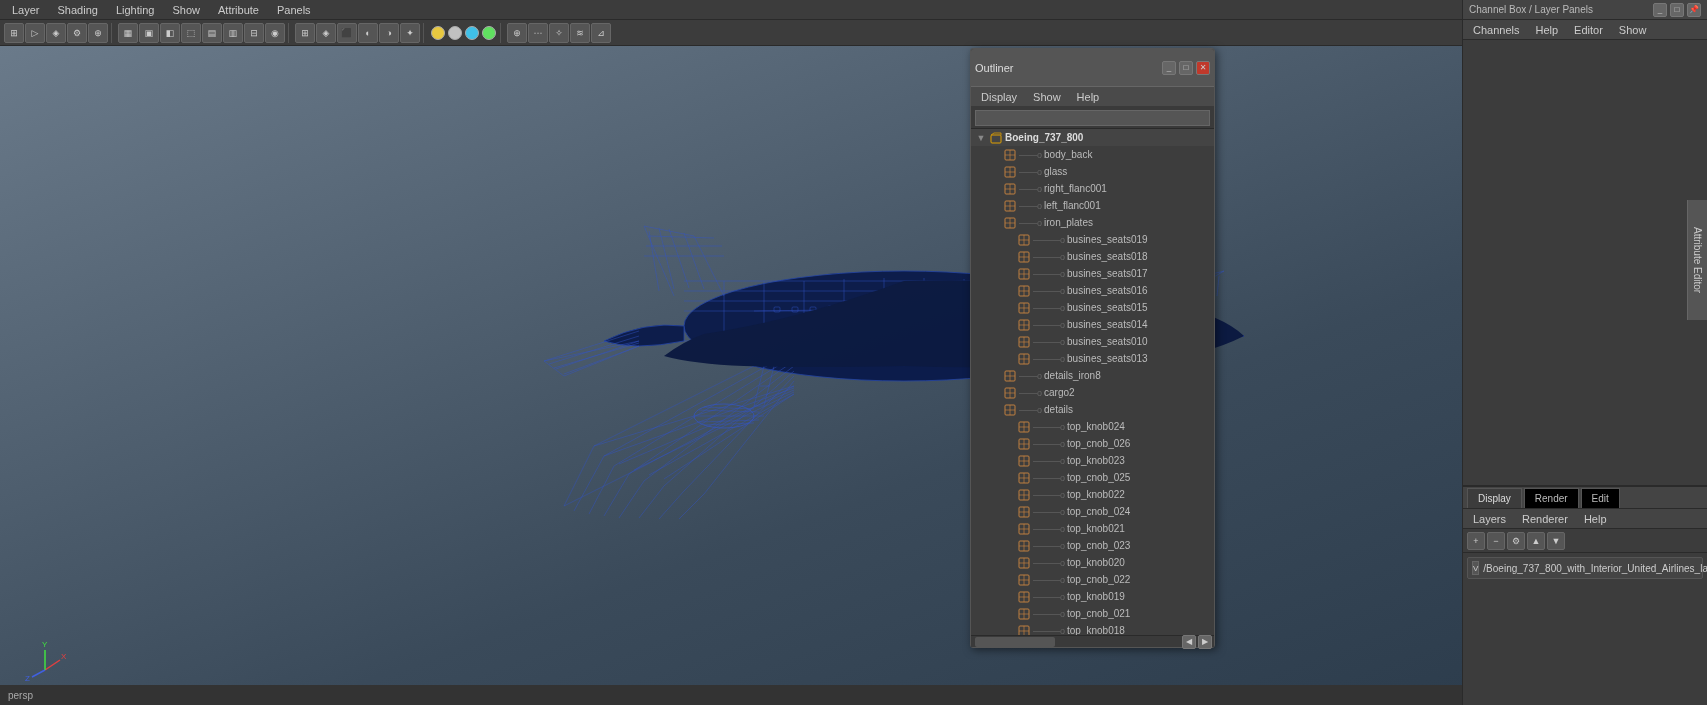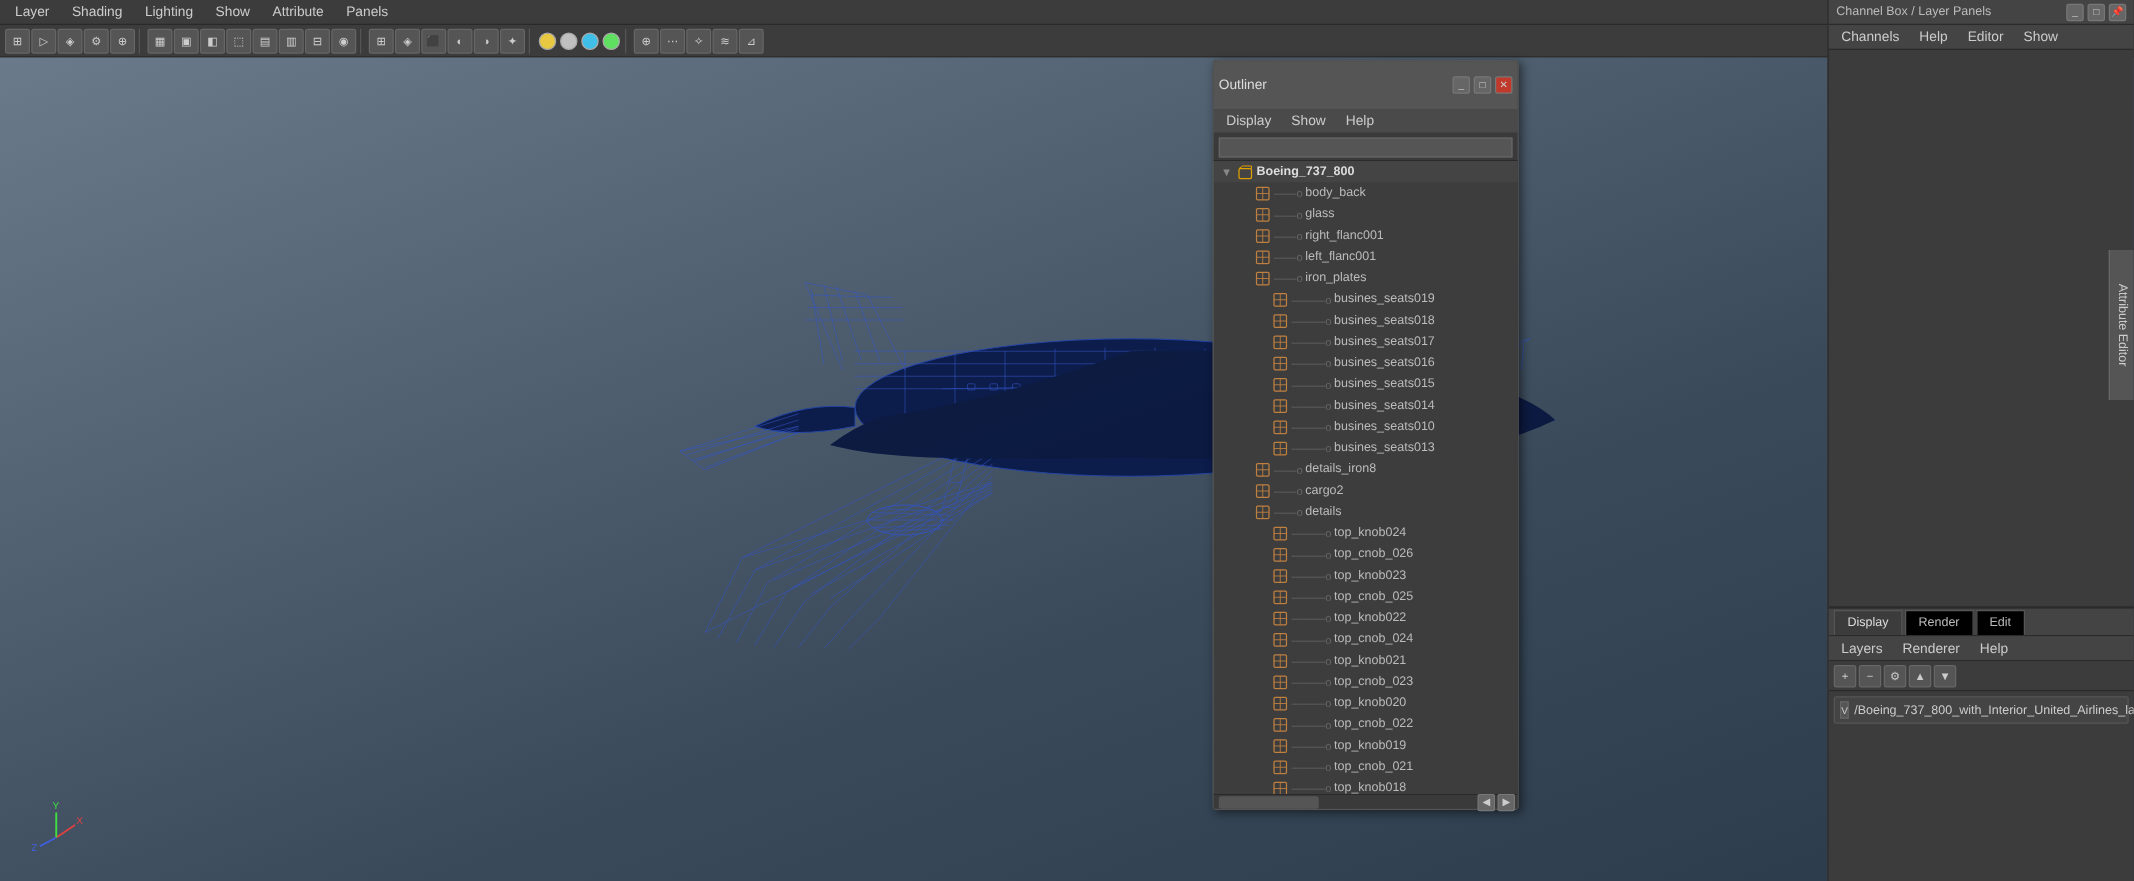--- a/index.html
+++ b/index.html
@@ -593,20 +593,23 @@
       <svg width="50" height="50" viewBox="0 0 50 50">
         <line x1="25" y1="35" x2="40" y2="25" stroke="#e04040" stroke-width="1.5"></line>
         <text x="41" y="24" fill="#e04040" font-size="8">X</text>
         <line x1="25" y1="35" x2="25" y2="15" stroke="#40e040" stroke-width="1.5"></line>
         <text x="22" y="12" fill="#40e040" font-size="8">Y</text>
         <line x1="25" y1="35" x2="12" y2="42" stroke="#4060e0" stroke-width="1.5"></line>
         <text x="5" y="46" fill="#4060e0" font-size="8">Z</text>
       </svg>
     </div>
 
+    <div id="status-bar">
+      <span>persp</span>
+    </div>
   </div>
 
 </div>
 
 <div id="outliner-panel">
   <div id="outliner-titlebar">
     <span class="title">Outliner</span>
     <div class="win-btns">
       <div class="win-btn">_</div>
       <div class="win-btn">□</div>

